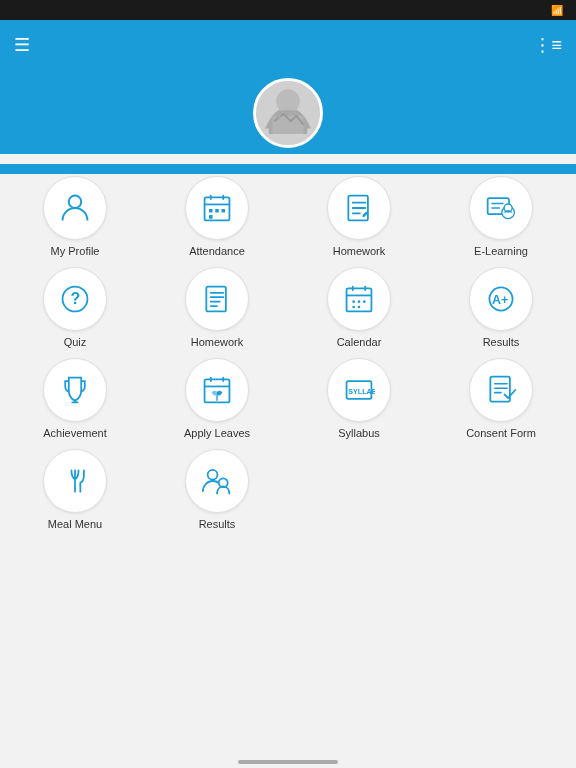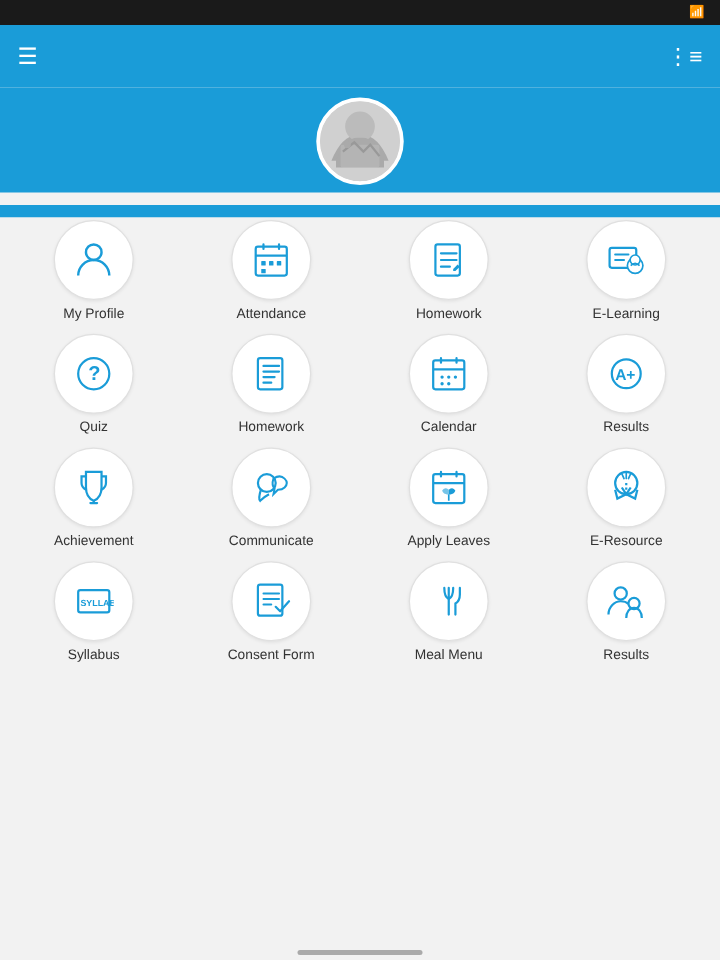--- a/index.html
+++ b/index.html
@@ -275,55 +275,33 @@
       <path d="M25 8 L29 8 L29 14 Q29 18 25 20" stroke="#1a9cd8" stroke-width="2" fill="none"></path>
       <path d="M15 32 L21 32" stroke="#1a9cd8" stroke-width="2" stroke-linecap="round"></path>
       <path d="M18 30 L18 32" stroke="#1a9cd8" stroke-width="2"></path>
     </svg>
       </div>
       <div class="item-label">Achievement</div>
     </div>
     <div class="grid-item">
       <div class="icon-circle">
         <svg viewBox="0 0 36 36" fill="none" xmlns="http://www.w3.org/2000/svg">
-      <circle cx="14" cy="14" r="8" stroke="#1a9cd8" stroke-width="2" fill="none"></circle>
-      <path d="M9 19 Q6 28 8 30 Q12 26 16 24" stroke="#1a9cd8" stroke-width="2" fill="none"></path>
-      <path d="M20 10 Q26 6 30 10 Q34 14 30 18 Q28 20 24 20 L20 24 L21 19 Q18 16 20 10Z" stroke="#1a9cd8" stroke-width="1.8" fill="none"></path>
-    </svg>
-      </div>
-      <div class="item-label">Communicate</div>
-    </div>
-    <div class="grid-item">
-      <div class="icon-circle">
-        <svg viewBox="0 0 36 36" fill="none" xmlns="http://www.w3.org/2000/svg">
       <rect x="4" y="6" width="28" height="26" rx="2" stroke="#1a9cd8" stroke-width="2" fill="none"></rect>
       <path d="M11 4v4M25 4v4" stroke="#1a9cd8" stroke-width="2" stroke-linecap="round"></path>
       <path d="M4 14h28" stroke="#1a9cd8" stroke-width="2"></path>
       <path d="M18 20 Q22 17 24 21 Q22 25 18 24 L18 20Z" fill="#1a9cd8"></path>
       <path d="M18 20 Q14 17 12 21 Q14 25 18 24 L18 20Z" fill="#1a9cd8" opacity="0.6"></path>
       <path d="M18 24 L18 30" stroke="#1a9cd8" stroke-width="1.5"></path>
     </svg>
       </div>
       <div class="item-label">Apply Leaves</div>
     </div>
     <div class="grid-item">
       <div class="icon-circle">
         <svg viewBox="0 0 36 36" fill="none" xmlns="http://www.w3.org/2000/svg">
-      <circle cx="18" cy="14" r="10" stroke="#1a9cd8" stroke-width="2" fill="none"></circle>
-      <path d="M18 4 L18 10 M14 5.5 L16 10 M22 5.5 L20 10" stroke="#1a9cd8" stroke-width="1.5" stroke-linecap="round"></path>
-      <path d="M8 20 L10 28 L18 24 L26 28 L28 20" stroke="#1a9cd8" stroke-width="2" fill="none"></path>
-      <path d="M18 14 L18 24" stroke="#1a9cd8" stroke-width="2" stroke-dasharray="2 2"></path>
-      <path d="M14 18 L18 24 L22 18" stroke="#1a9cd8" stroke-width="2" fill="none"></path>
-    </svg>
-      </div>
-      <div class="item-label">E-Resource</div>
-    </div>
-    <div class="grid-item">
-      <div class="icon-circle">
-        <svg viewBox="0 0 36 36" fill="none" xmlns="http://www.w3.org/2000/svg">
       <rect x="4" y="8" width="28" height="20" rx="2" fill="white" stroke="#1a9cd8" stroke-width="2"></rect>
       <text x="6" y="22" font-size="8" fill="#1a9cd8" font-weight="bold">SYLLABUS</text>
     </svg>
       </div>
       <div class="item-label">Syllabus</div>
     </div>
     <div class="grid-item">
       <div class="icon-circle">
         <svg viewBox="0 0 36 36" fill="none" xmlns="http://www.w3.org/2000/svg">
       <rect x="6" y="3" width="22" height="28" rx="2" stroke="#1a9cd8" stroke-width="2" fill="none"></rect>

